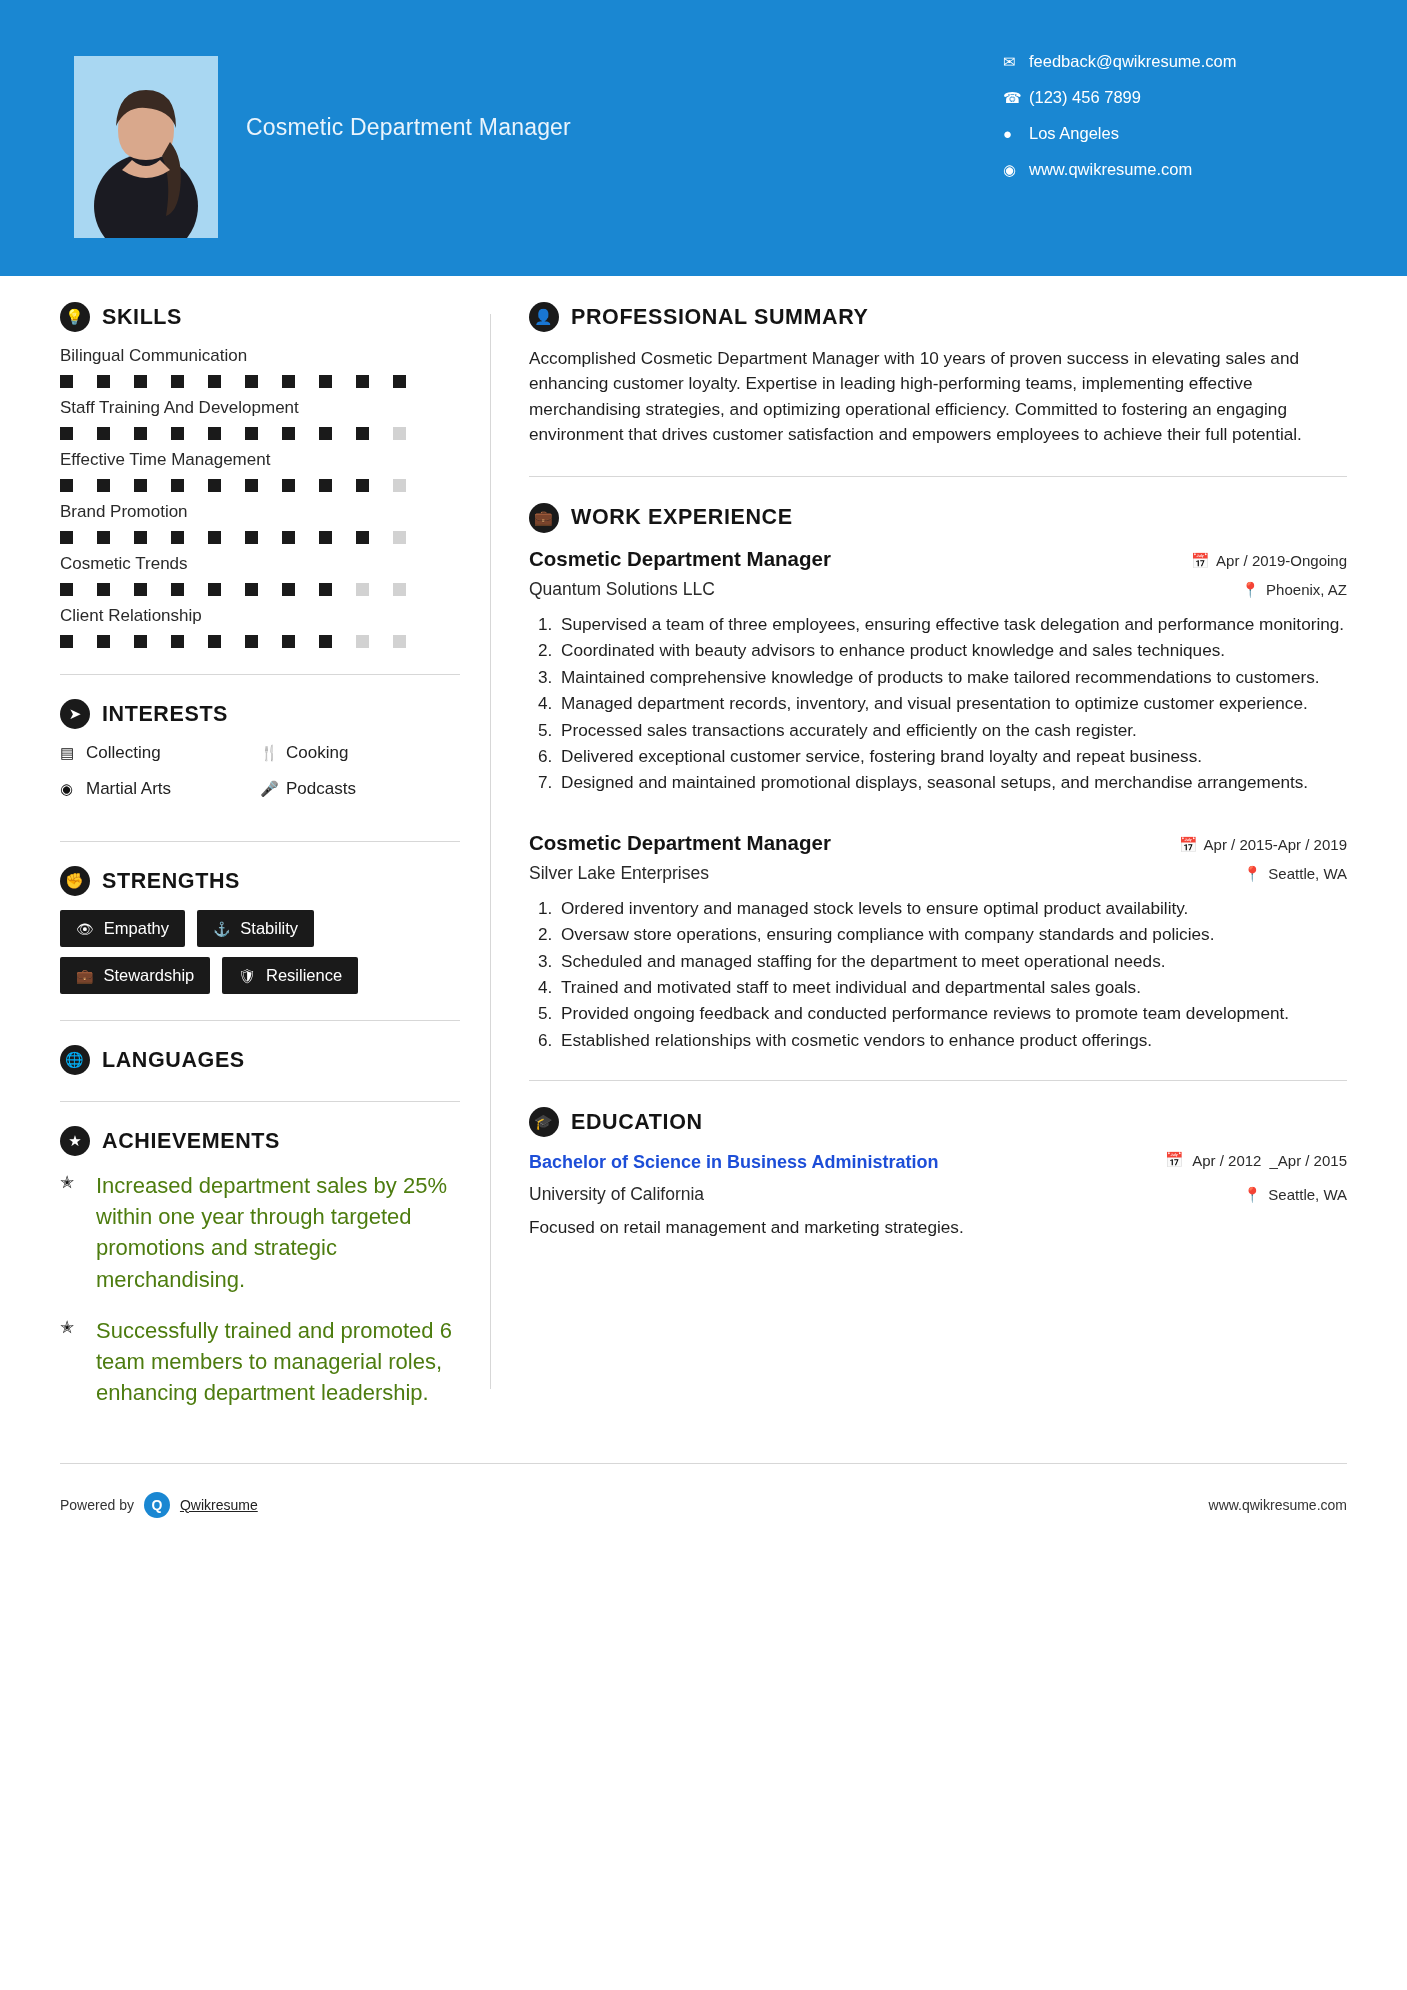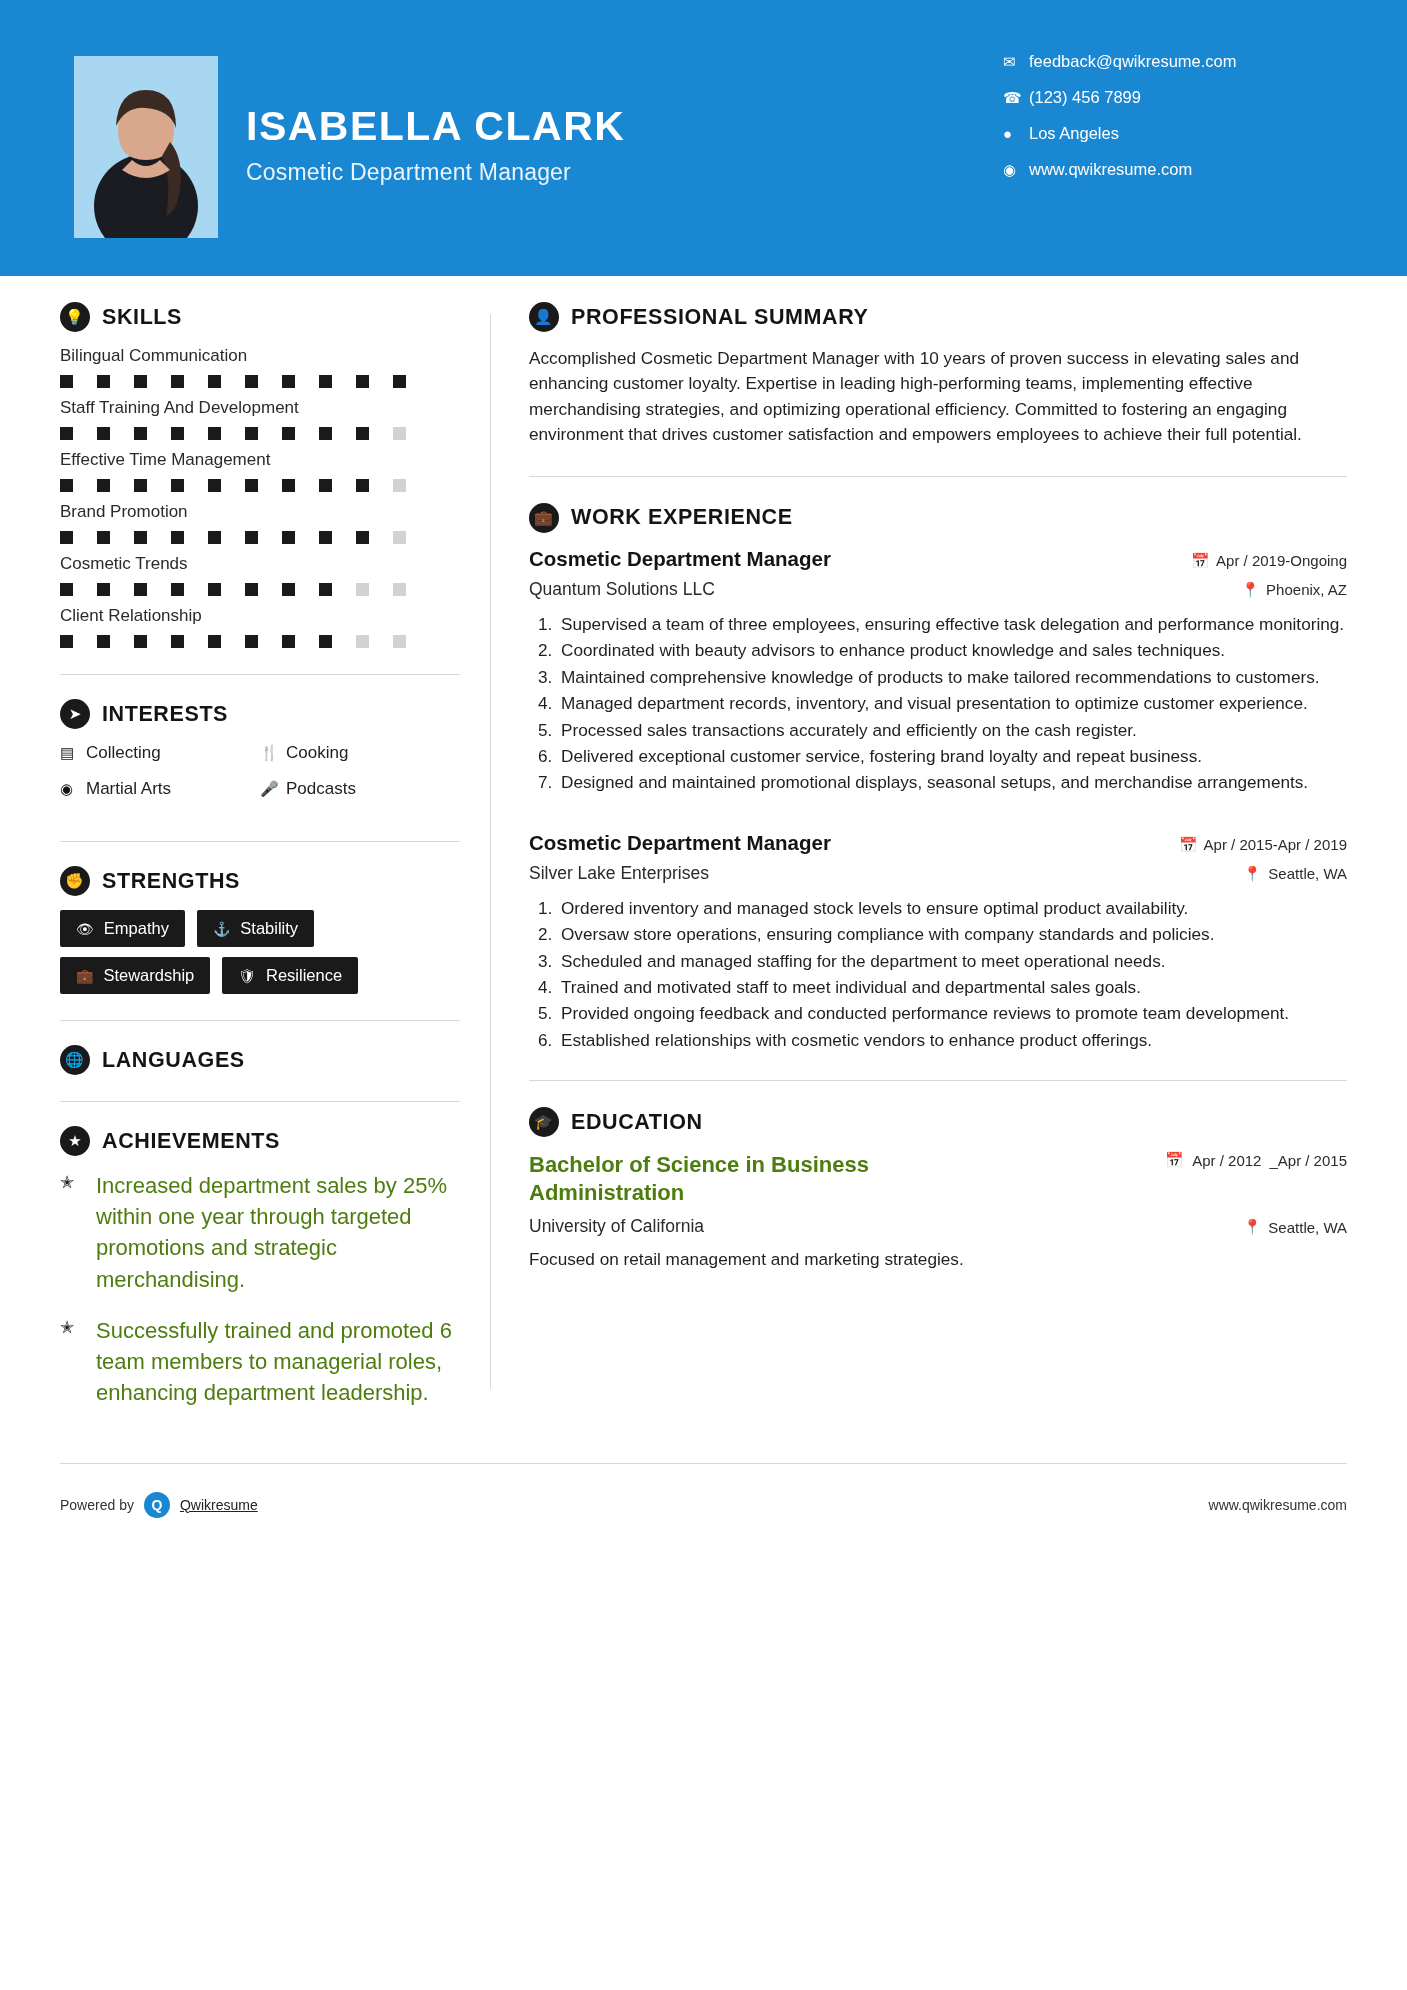--- a/index.html
+++ b/index.html
@@ -273,23 +273,23 @@
     color: #1f1f1f;
   }
   ol.duties li { margin-bottom: 2px; padding-left: 4px; }
 
   .edu-row {
     display: flex;
     justify-content: space-between;
     align-items: flex-start;
   }
   .edu-degree {
-    font-size: 22px;
+    font-size: 18px;
     font-weight: bold;
-    color: #4d7c0f;
+    color: #1d4ed8;
     max-width: 420px;
     line-height: 1.25;
   }
   .edu-dates {
     display: flex;
     align-items: flex-start;
     gap: 8px;
     font-size: 15px;
     color: #2b2b2b;
     text-align: center;
@@ -351,21 +351,20 @@
         <rect width="144" height="182" fill="#a9d7f2"></rect>
         <ellipse cx="72" cy="150" rx="52" ry="52" fill="#1b1b22"></ellipse>
         <path d="M44 74 q0-34 28-34 q28 0 28 34 q0 30 -28 30 q-28 0 -28 -30z" fill="#d9a88c"></path>
         <path d="M42 70 q2-36 30-36 q30 0 30 38 q-6 -18 -30 -20 q-20 -2 -30 18z" fill="#3a2a22"></path>
         <path d="M96 86 q14 16 10 48 q-3 22 -14 26 q6 -36 -4 -60z" fill="#3a2a22"></path>
         <path d="M58 104 q14 12 28 0 l10 10 q-24 16 -48 0z" fill="#d9a88c"></path>
       </svg>
     </div>
 
     <div class="name-block">
-      <div class="name">ISABELLA CLARK</div>
       <div class="job-title">Cosmetic Department Manager</div>
     </div>
 
     <div class="contact">
       <div class="contact-row">
         <span class="c-icon">✉</span>
         <span class="c-text">feedback@qwikresume.com</span>
       </div>
       <div class="contact-row">
         <span class="c-icon">☎</span>

